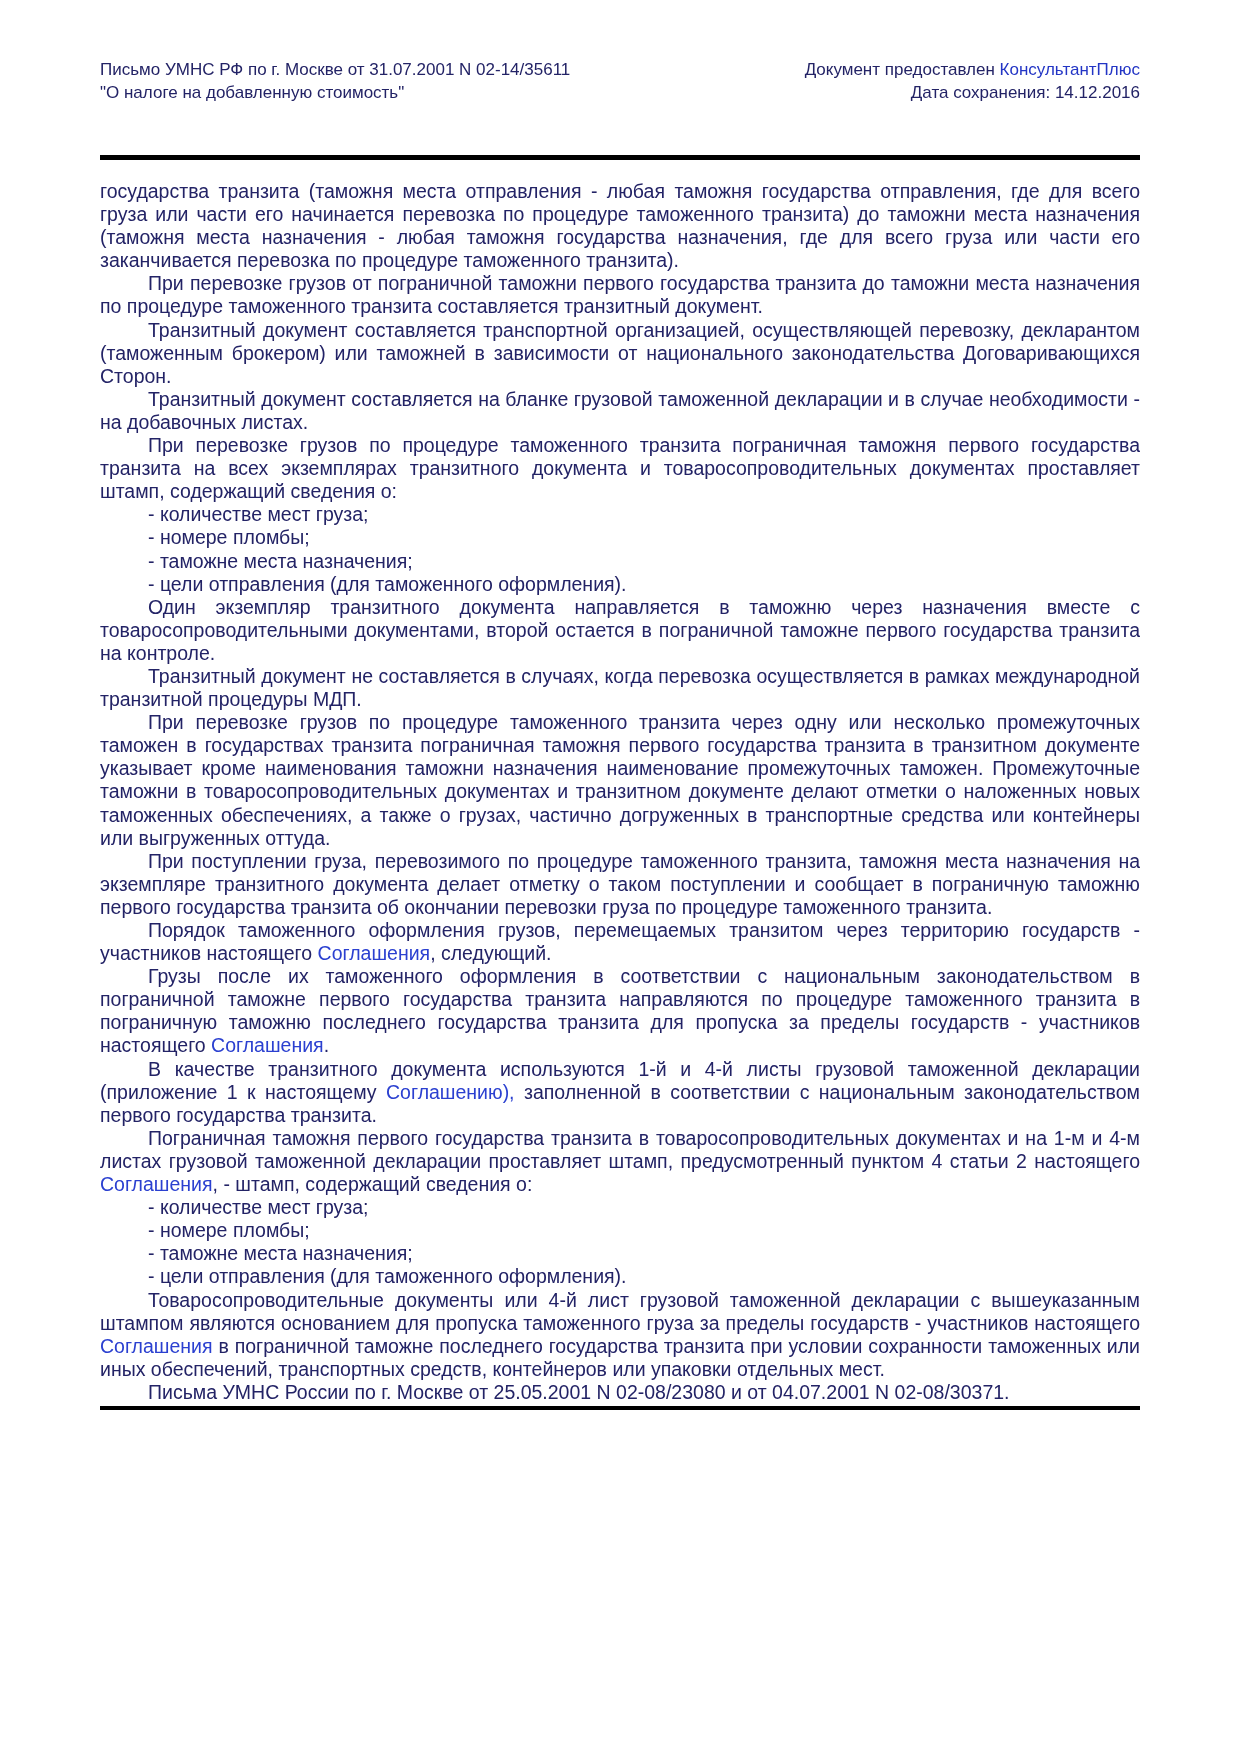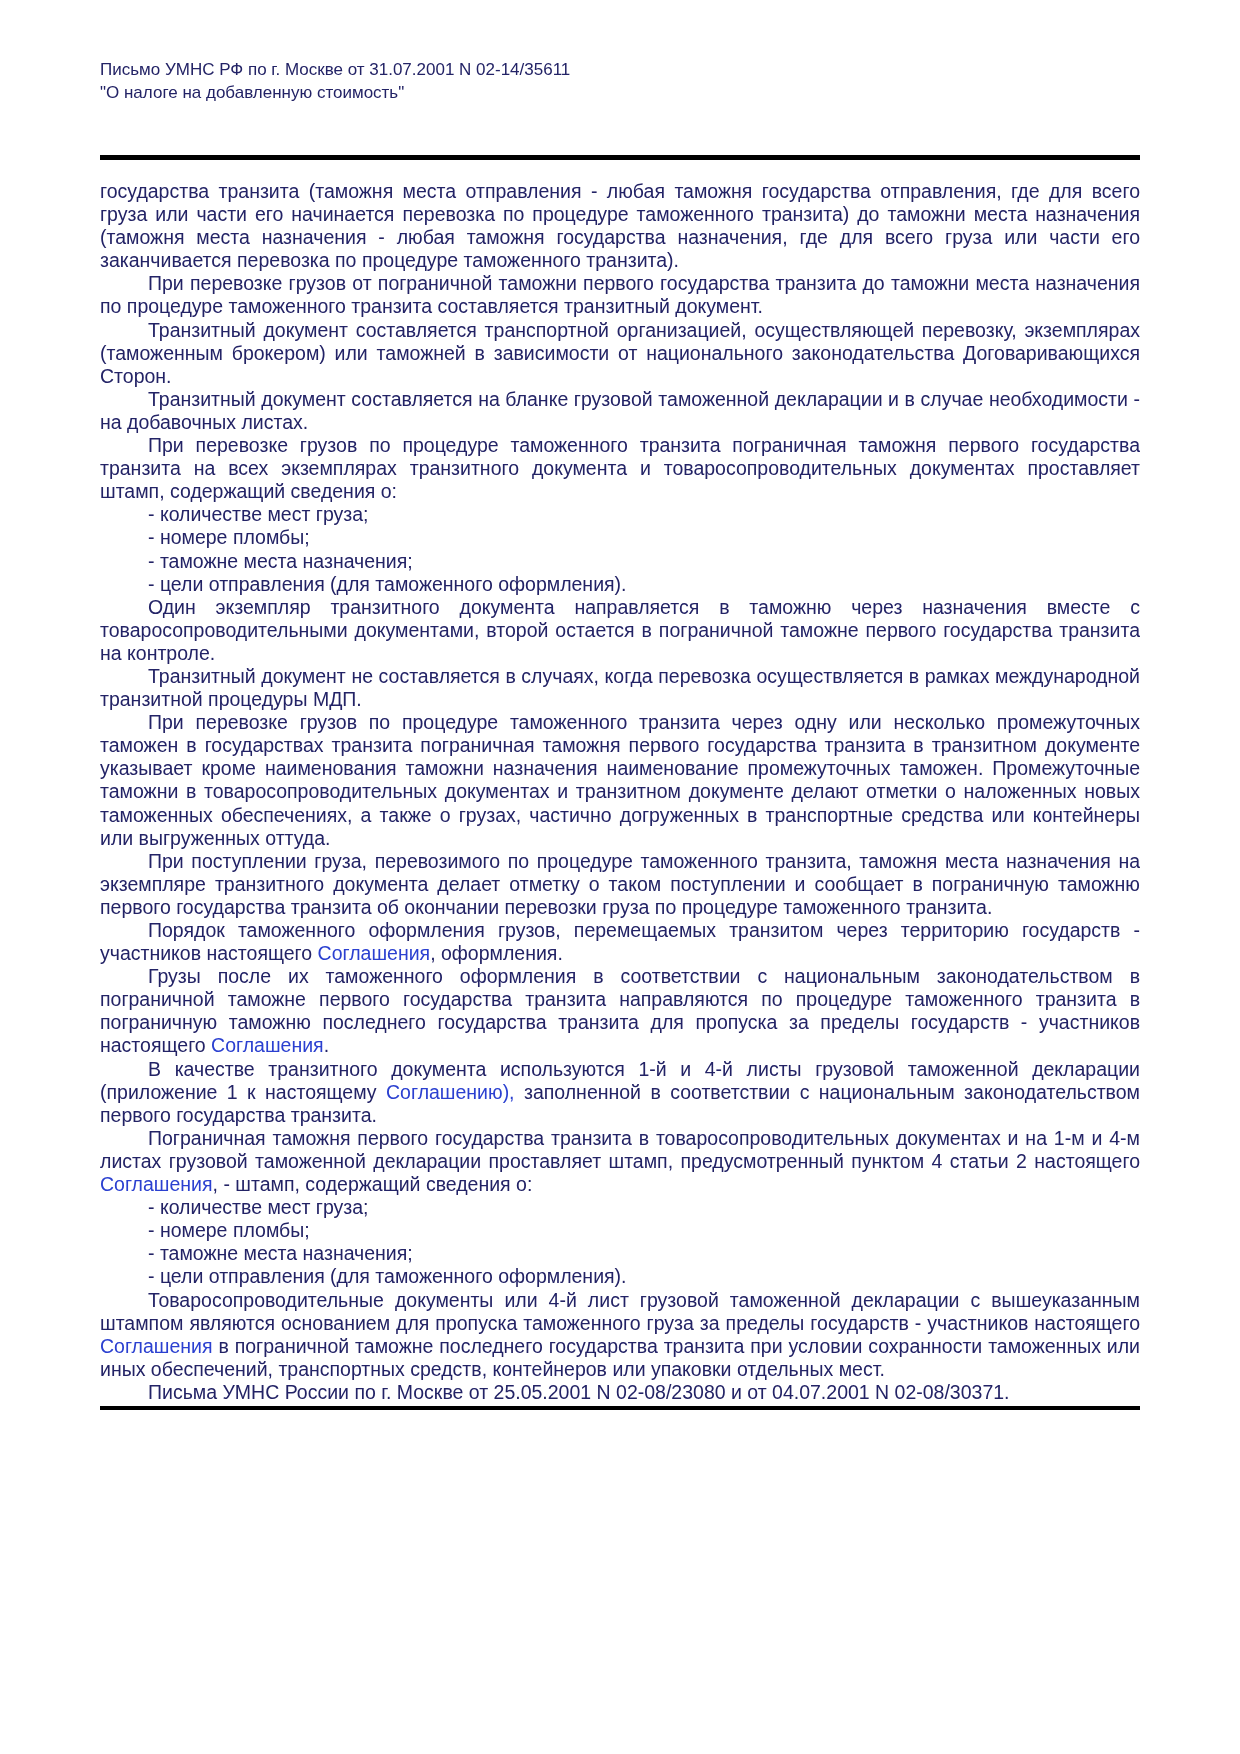--- a/index.html
+++ b/index.html
@@ -94,39 +94,43 @@
 </head>
 <body>
 
 <div class="page" style="--text: #232366; --link: #2b40d0; --brand: #2335c5; --rule: #000000; --slogan: #1a1a1a;">
 
   <header class="header">
     <div class="header-left">
       <div>Письмо УМНС РФ по г. Москве от 31.07.2001 N 02-14/35611</div>
       <div>"О налоге на добавленную стоимость"</div>
     </div>
+    <div class="header-right">
+      <div><span>Документ предоставлен </span><span class="brand-link">КонсультантПлюс</span></div>
+      <div>Дата сохранения: 14.12.2016</div>
+    </div>
   </header>
 
   <div class="rule rule-top"></div>
 
   <main class="body-text">
       <p class=""><span>государства транзита (таможня места отправления - любая таможня государства отправления, где для всего груза или части его начинается перевозка по процедуре таможенного транзита) до таможни места назначения (таможня места назначения - любая таможня государства назначения, где для всего груза или части его заканчивается перевозка по процедуре таможенного транзита).</span></p>
       <p class="indent"><span>При перевозке грузов от пограничной таможни первого государства транзита до таможни места назначения по процедуре таможенного транзита составляется транзитный документ.</span></p>
-      <p class="indent"><span>Транзитный документ составляется транспортной организацией, осуществляющей перевозку, экземплярах (таможенным брокером) или таможней в зависимости от национального законодательства Договаривающихся Сторон.</span></p>
+      <p class="indent"><span>Транзитный документ составляется транспортной организацией, осуществляющей перевозку, декларантом (таможенным брокером) или таможней в зависимости от национального законодательства Договаривающихся Сторон.</span></p>
       <p class="indent"><span>Транзитный документ составляется на бланке грузовой таможенной декларации и в случае необходимости - на добавочных листах.</span></p>
       <p class="indent"><span>При перевозке грузов по процедуре таможенного транзита пограничная таможня первого государства транзита на всех экземплярах транзитного документа и товаросопроводительных документах проставляет штамп, содержащий сведения о:</span></p>
       <p class="indent"><span>- количестве мест груза;</span></p>
       <p class="indent"><span>- номере пломбы;</span></p>
       <p class="indent"><span>- таможне места назначения;</span></p>
       <p class="indent"><span>- цели отправления (для таможенного оформления).</span></p>
       <p class="indent"><span>Один экземпляр транзитного документа направляется в таможню через назначения вместе с товаросопроводительными документами, второй остается в пограничной таможне первого государства транзита на контроле.</span></p>
       <p class="indent"><span>Транзитный документ не составляется в случаях, когда перевозка осуществляется в рамках международной транзитной процедуры МДП.</span></p>
       <p class="indent"><span>При перевозке грузов по процедуре таможенного транзита через одну или несколько промежуточных таможен в государствах транзита пограничная таможня первого государства транзита в транзитном документе указывает кроме наименования таможни назначения наименование промежуточных таможен. Промежуточные таможни в товаросопроводительных документах и транзитном документе делают отметки о наложенных новых таможенных обеспечениях, а также о грузах, частично догруженных в транспортные средства или контейнеры или выгруженных оттуда.</span></p>
       <p class="indent"><span>При поступлении груза, перевозимого по процедуре таможенного транзита, таможня места назначения на экземпляре транзитного документа делает отметку о таком поступлении и сообщает в пограничную таможню первого государства транзита об окончании перевозки груза по процедуре таможенного транзита.</span></p>
-      <p class="indent"><span>Порядок таможенного оформления грузов, перемещаемых транзитом через территорию государств - участников настоящего </span><a class="doc-link">Соглашения</a><span>, оформления.</span></p>
+      <p class="indent"><span>Порядок таможенного оформления грузов, перемещаемых транзитом через территорию государств - участников настоящего </span><a class="doc-link">Соглашения</a><span>, следующий.</span></p>
       <p class="indent"><span>Грузы после их таможенного оформления в соответствии с национальным законодательством в пограничной таможне первого государства транзита направляются по процедуре таможенного транзита в пограничную таможню последнего государства транзита для пропуска за пределы государств - участников настоящего </span><a class="doc-link">Соглашения</a><span>.</span></p>
       <p class="indent"><span>В качестве транзитного документа используются 1-й и 4-й листы грузовой таможенной декларации (приложение 1 к настоящему </span><a class="doc-link">Соглашению),</a><span> заполненной в соответствии с национальным законодательством первого государства транзита.</span></p>
       <p class="indent"><span>Пограничная таможня первого государства транзита в товаросопроводительных документах и на 1-м и 4-м листах грузовой таможенной декларации проставляет штамп, предусмотренный пунктом 4 статьи 2 настоящего </span><a class="doc-link">Соглашения</a><span>, - штамп, содержащий сведения о:</span></p>
       <p class="indent"><span>- количестве мест груза;</span></p>
       <p class="indent"><span>- номере пломбы;</span></p>
       <p class="indent"><span>- таможне места назначения;</span></p>
       <p class="indent"><span>- цели отправления (для таможенного оформления).</span></p>
       <p class="indent"><span>Товаросопроводительные документы или 4-й лист грузовой таможенной декларации с вышеуказанным штампом являются основанием для пропуска таможенного груза за пределы государств - участников настоящего </span><a class="doc-link">Соглашения</a><span> в пограничной таможне последнего государства транзита при условии сохранности таможенных или иных обеспечений, транспортных средств, контейнеров или упаковки отдельных мест.</span></p>
       <p class="indent"><span>Письма УМНС России по г. Москве от 25.05.2001 N 02-08/23080 и от 04.07.2001 N 02-08/30371.</span></p>
       <p class="indent"><span>3. Согласно </span><a class="doc-link">пункту 1</a><span> статьи 171 НК РФ налогоплательщик имеет право уменьшить общую сумму налога, исчисленную в соответствии со </span></p>

